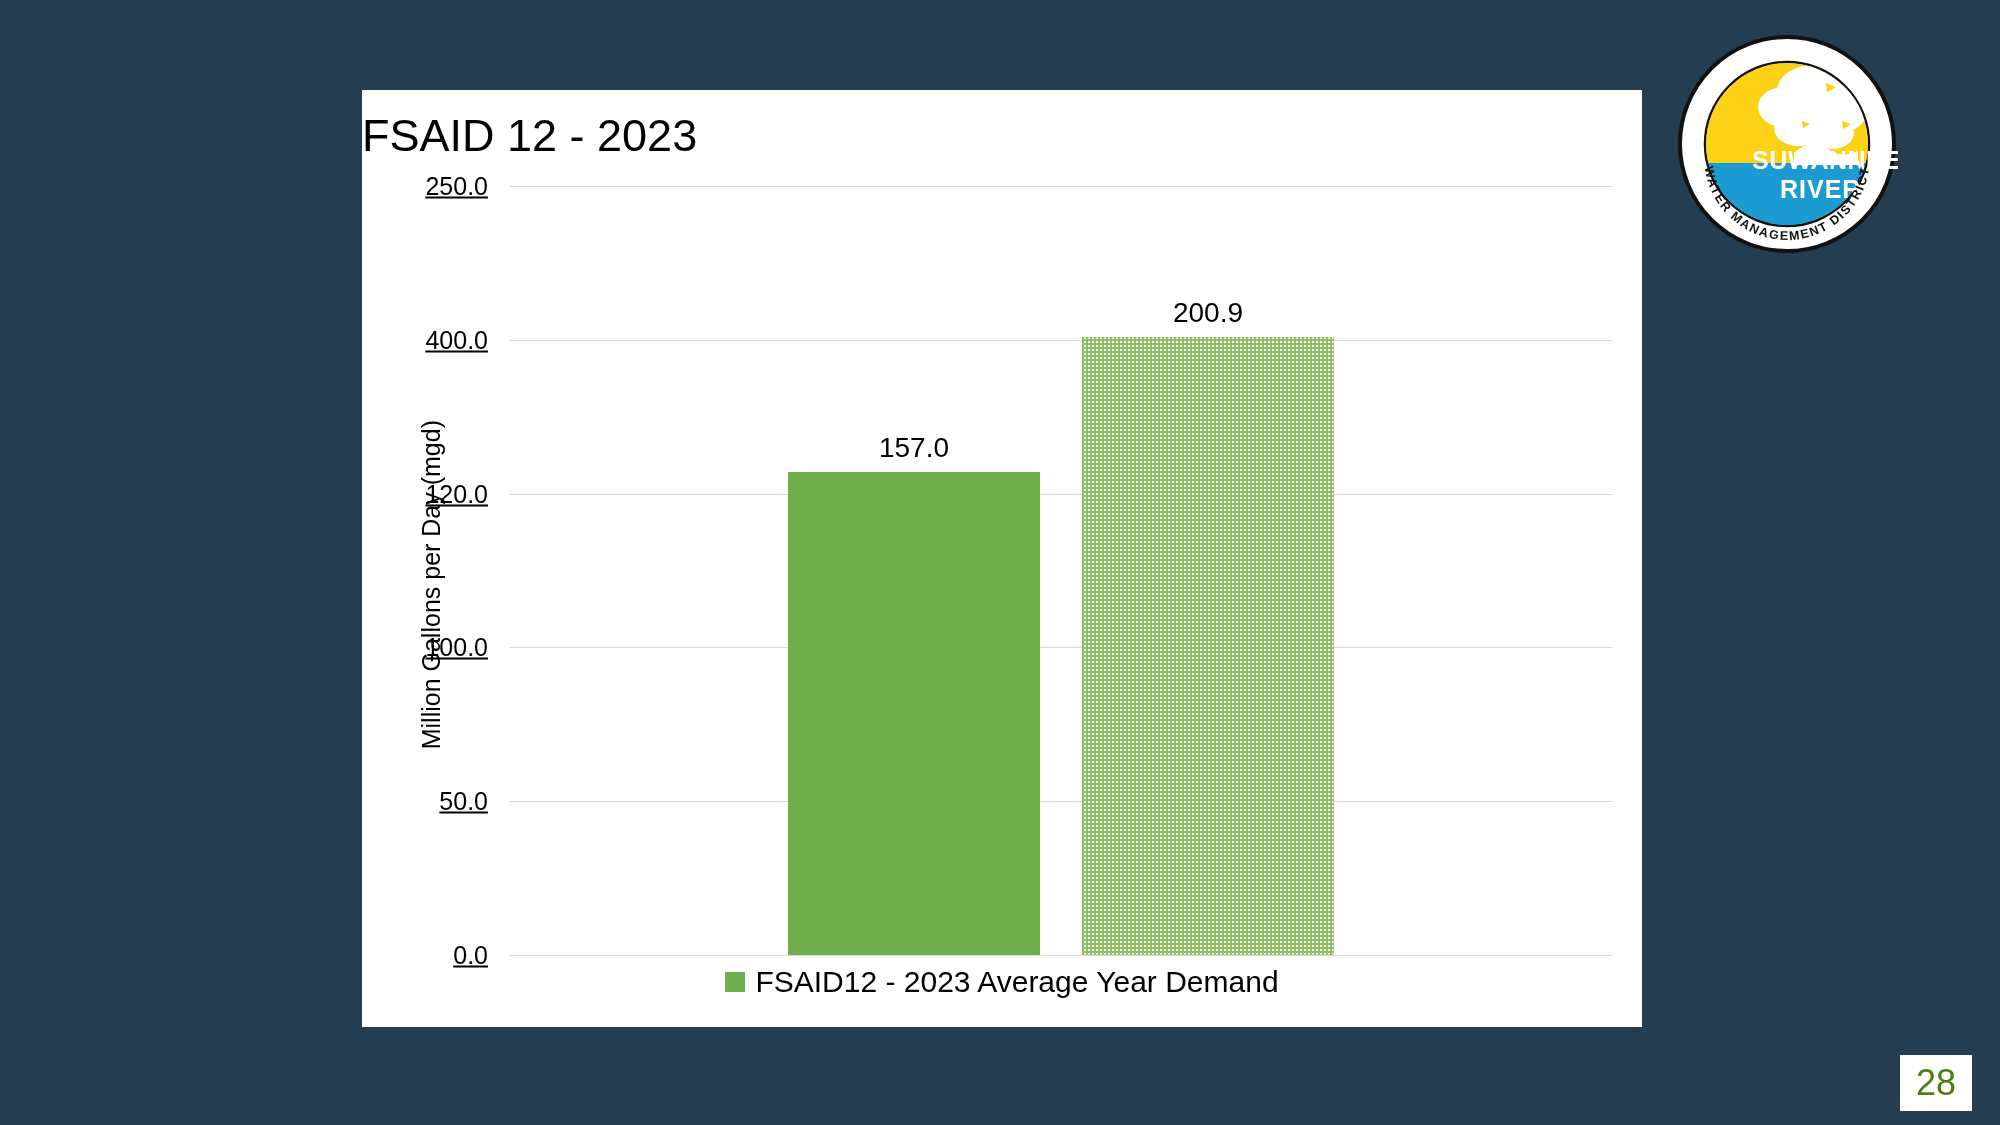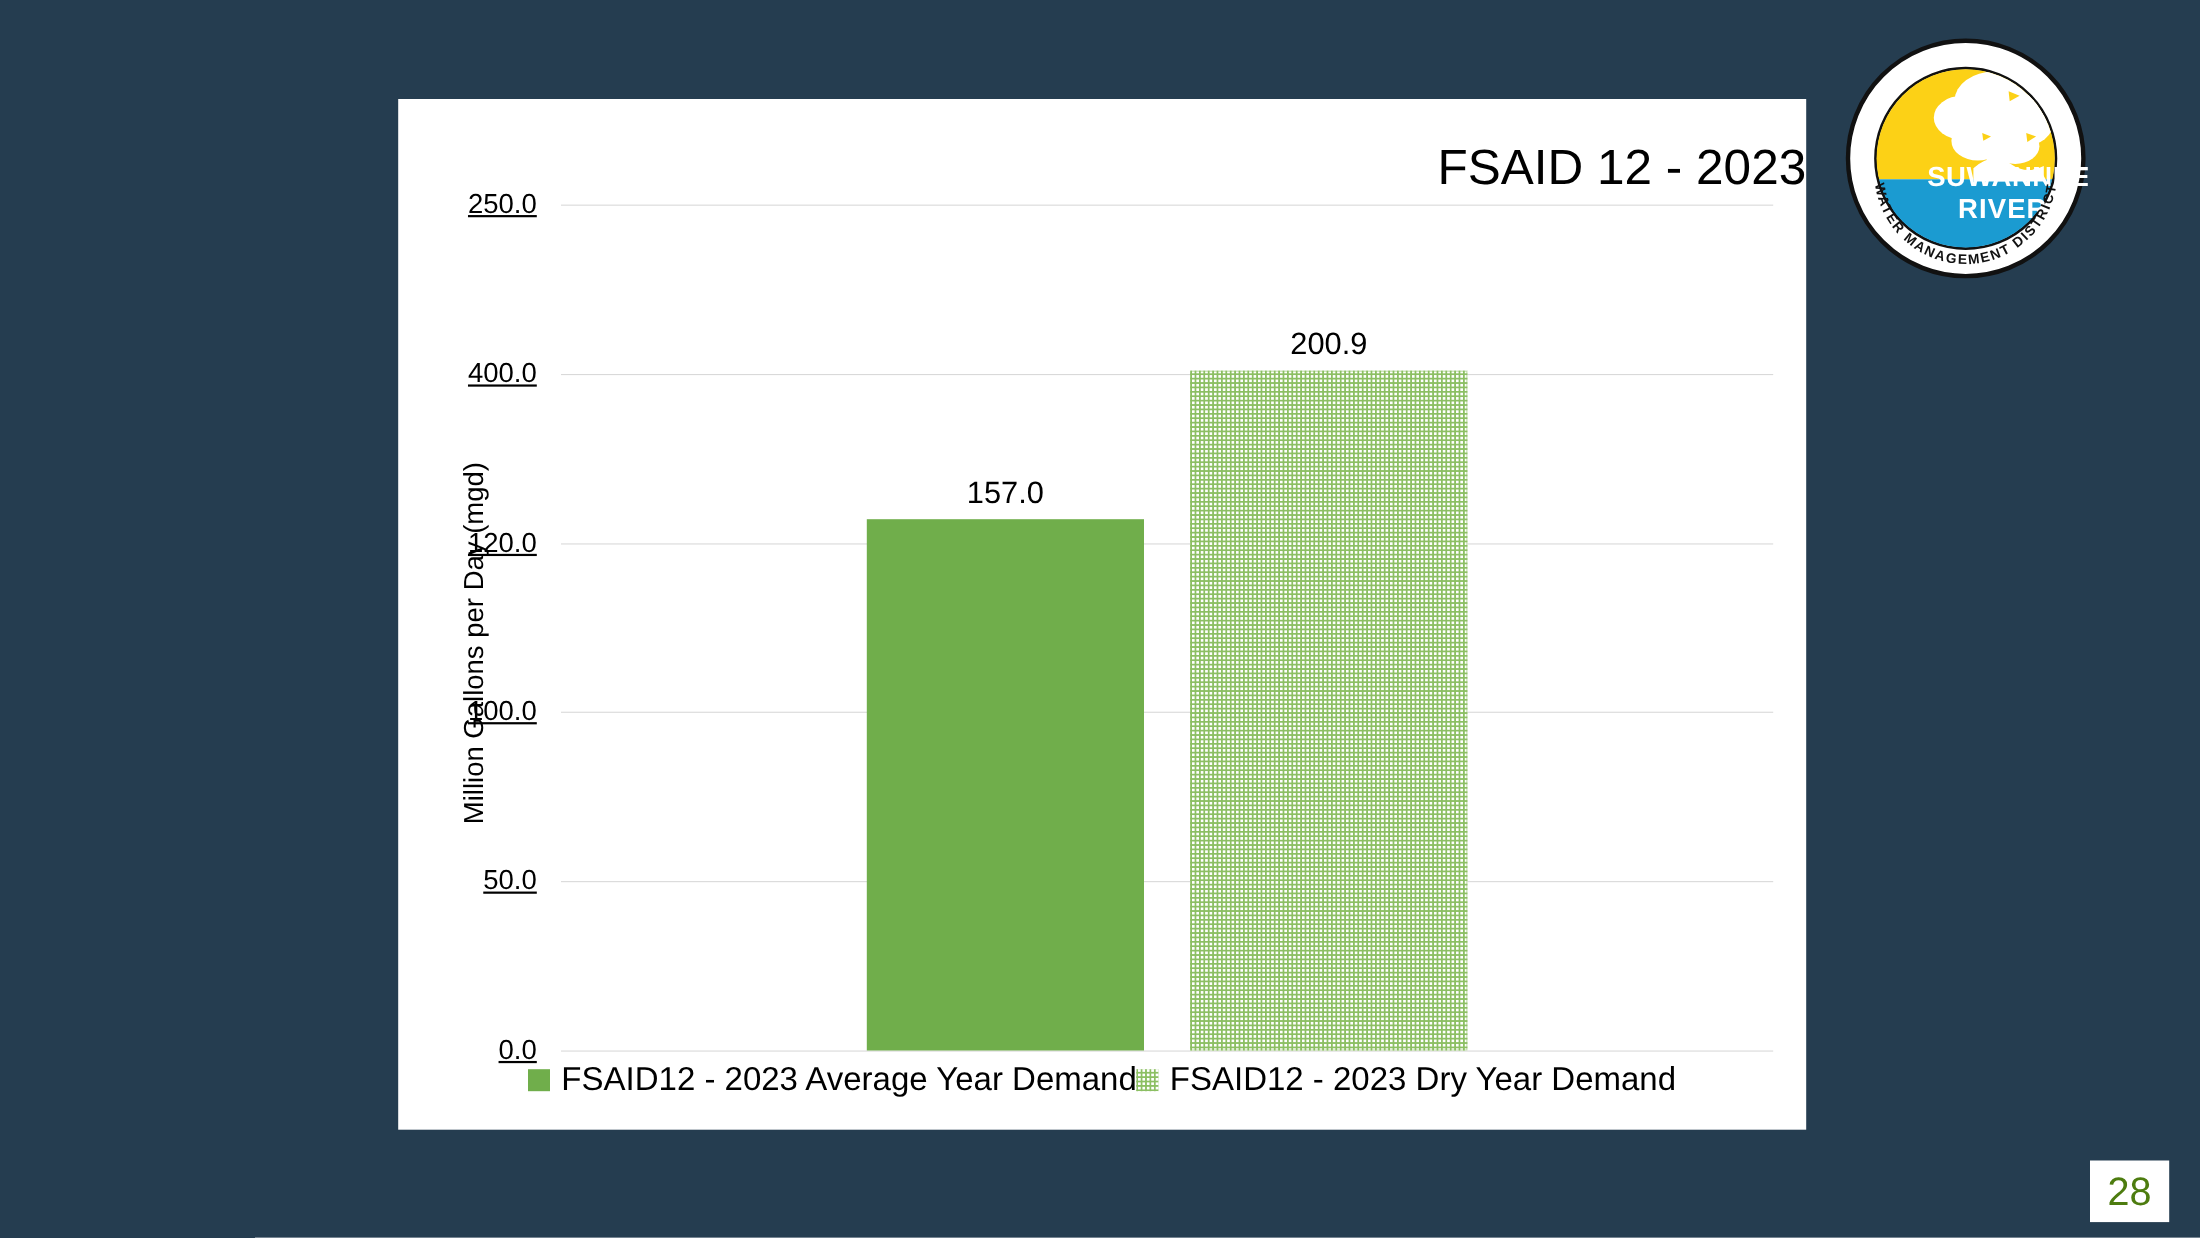--- a/index.html
+++ b/index.html
@@ -30,23 +30,23 @@
     width: 1280px;
     height: 937px;
     background: #FFFFFF;
     box-sizing: border-box;
   }
 
   
   #chart-title {
     position: absolute;
     left: 0;
-    top: 36px;
-    width: 100%;
-    text-align: right;
+    top: 20px;
+    width: 100%;
+    text-align: left;
     font-size: 45px;
     color: #000000;
     font-weight: normal;
     letter-spacing: 0px;
     white-space: nowrap;
   }
 
   
   #plot-area {
     position: absolute;
@@ -209,24 +209,20 @@
         <div class="bar bar-hatched" style="left: 572px; width: 252px; height: 617.968px;">
           <div class="bar-value">200.9</div>
         </div>
       </div>
 
     <div id="legend">
       <div class="legend-item">
         <span class="legend-swatch solid"></span>
         <span>FSAID12 - 2023 Average Year Demand</span>
       </div>
-      <div class="legend-item">
-        <span class="legend-swatch hatched"></span>
-        <span>FSAID12 - 2023 Dry Year Demand</span>
-      </div>
     </div>
 
   </div>
 
   <div id="logo">
     <svg viewBox="0 0 222 222" width="222" height="222" aria-hidden="true">
       <defs>
         <clipPath id="innerClip">
           <circle cx="111" cy="111" r="81"></circle>
         </clipPath>

